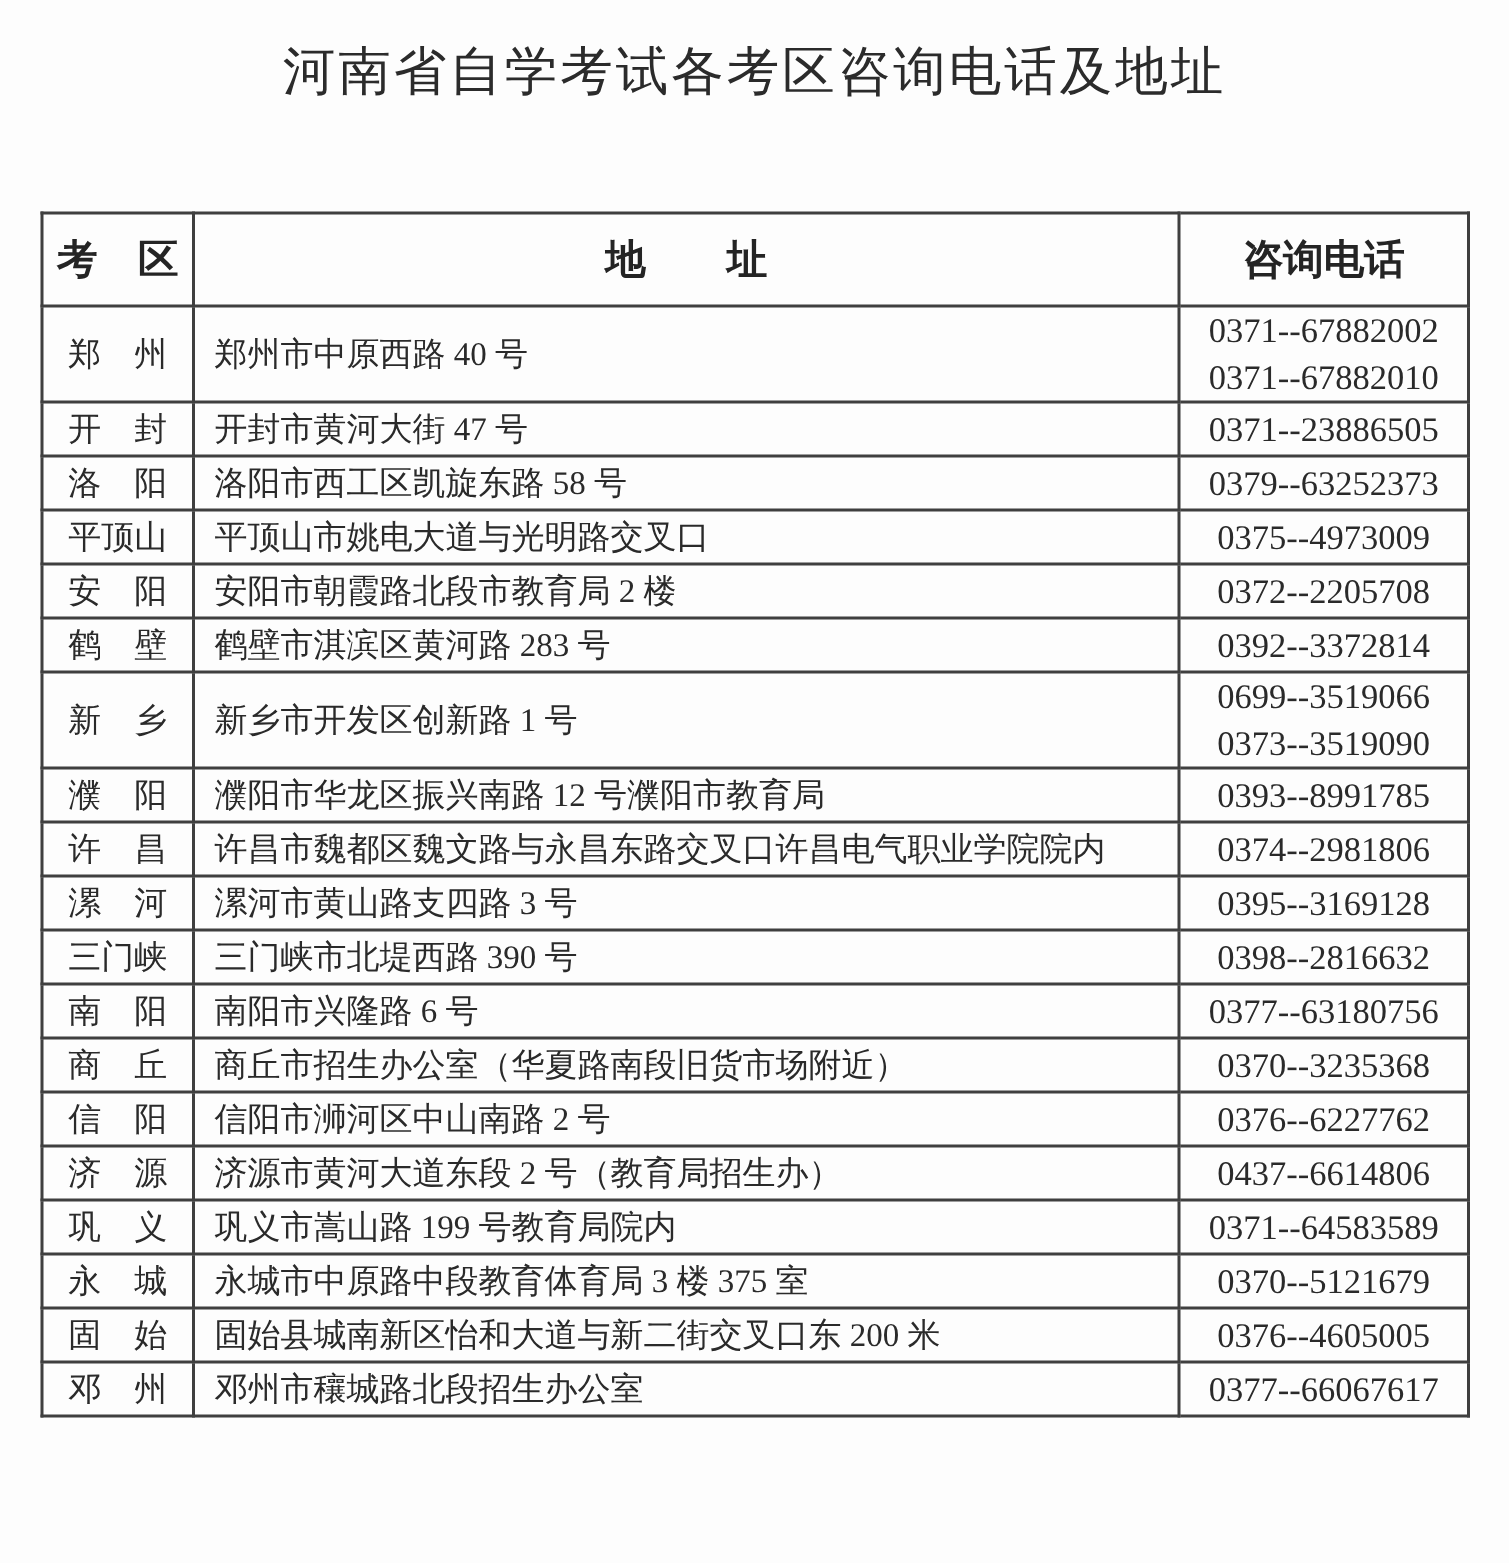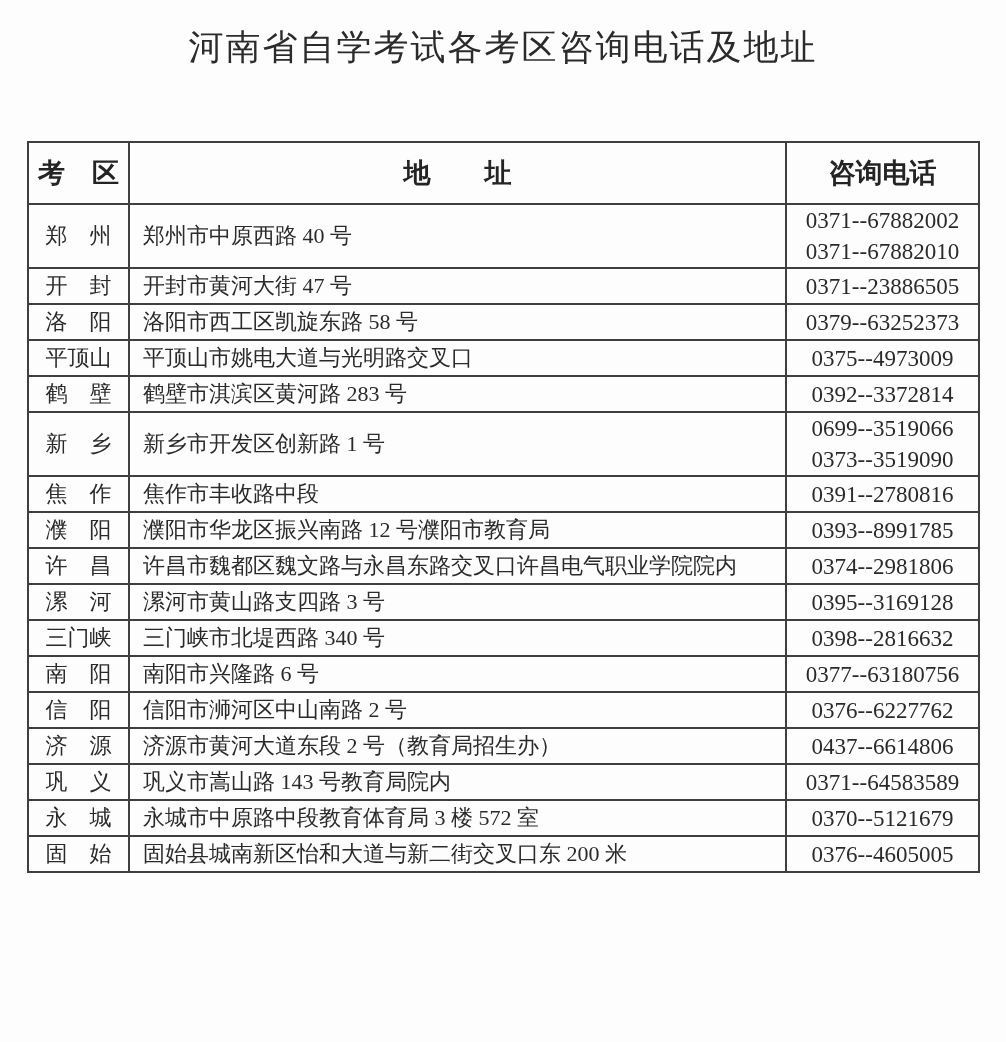--- a/index.html
+++ b/index.html
@@ -115,45 +115,45 @@
     </tr>
 
     <tr>
       <td class="region-cell">平顶山</td>
       <td class="address-cell">平顶山市姚电大道与光明路交叉口</td>
       <td class="phone-cell">
             <div class="phone-line">0375--4973009</div>
           </td>
     </tr>
 
+    <tr>
+      <td class="region-cell">安　阳</td>
+      <td class="address-cell">安阳市朝霞路北段市教育局 2 楼</td>
+      <td class="phone-cell">
+            <div class="phone-line">0372--2205708</div>
+          </td>
+    </tr>
 
     <tr>
       <td class="region-cell">鹤　壁</td>
       <td class="address-cell">鹤壁市淇滨区黄河路 283 号</td>
       <td class="phone-cell">
             <div class="phone-line">0392--3372814</div>
           </td>
     </tr>
 
     <tr>
       <td class="region-cell">新　乡</td>
       <td class="address-cell">新乡市开发区创新路 1 号</td>
       <td class="phone-cell">
             <div class="phone-line">0699--3519066</div>
             <div class="phone-line">0373--3519090</div>
           </td>
     </tr>
 
-    <tr>
-      <td class="region-cell">焦　作</td>
-      <td class="address-cell">焦作市丰收路中段</td>
-      <td class="phone-cell">
-            <div class="phone-line">0391--2780816</div>
-          </td>
-    </tr>
 
     <tr>
       <td class="region-cell">濮　阳</td>
       <td class="address-cell">濮阳市华龙区振兴南路 12 号濮阳市教育局</td>
       <td class="phone-cell">
             <div class="phone-line">0393--8991785</div>
           </td>
     </tr>
 
     <tr>
@@ -167,73 +167,87 @@
     <tr>
       <td class="region-cell">漯　河</td>
       <td class="address-cell">漯河市黄山路支四路 3 号</td>
       <td class="phone-cell">
             <div class="phone-line">0395--3169128</div>
           </td>
     </tr>
 
     <tr>
       <td class="region-cell">三门峡</td>
-      <td class="address-cell">三门峡市北堤西路 340 号</td>
+      <td class="address-cell">三门峡市北堤西路 390 号</td>
       <td class="phone-cell">
             <div class="phone-line">0398--2816632</div>
           </td>
     </tr>
 
     <tr>
       <td class="region-cell">南　阳</td>
       <td class="address-cell">南阳市兴隆路 6 号</td>
       <td class="phone-cell">
             <div class="phone-line">0377--63180756</div>
           </td>
     </tr>
 
+    <tr>
+      <td class="region-cell">商　丘</td>
+      <td class="address-cell">商丘市招生办公室（华夏路南段旧货市场附近）</td>
+      <td class="phone-cell">
+            <div class="phone-line">0370--3235368</div>
+          </td>
+    </tr>
 
     <tr>
       <td class="region-cell">信　阳</td>
       <td class="address-cell">信阳市浉河区中山南路 2 号</td>
       <td class="phone-cell">
             <div class="phone-line">0376--6227762</div>
           </td>
     </tr>
 
     <tr>
       <td class="region-cell">济　源</td>
       <td class="address-cell">济源市黄河大道东段 2 号（教育局招生办）</td>
       <td class="phone-cell">
             <div class="phone-line">0437--6614806</div>
           </td>
     </tr>
 
     <tr>
       <td class="region-cell">巩　义</td>
-      <td class="address-cell">巩义市嵩山路 143 号教育局院内</td>
+      <td class="address-cell">巩义市嵩山路 199 号教育局院内</td>
       <td class="phone-cell">
             <div class="phone-line">0371--64583589</div>
           </td>
     </tr>
 
     <tr>
       <td class="region-cell">永　城</td>
-      <td class="address-cell">永城市中原路中段教育体育局 3 楼 572 室</td>
+      <td class="address-cell">永城市中原路中段教育体育局 3 楼 375 室</td>
       <td class="phone-cell">
             <div class="phone-line">0370--5121679</div>
           </td>
     </tr>
 
     <tr>
       <td class="region-cell">固　始</td>
       <td class="address-cell">固始县城南新区怡和大道与新二街交叉口东 200 米</td>
       <td class="phone-cell">
             <div class="phone-line">0376--4605005</div>
           </td>
     </tr>
 
+    <tr>
+      <td class="region-cell">邓　州</td>
+      <td class="address-cell">邓州市穰城路北段招生办公室</td>
+      <td class="phone-cell">
+            <div class="phone-line">0377--66067617</div>
+          </td>
+    </tr>
 
 
   </tbody>
   </table>
 
 </div>
 
 </body></html>

